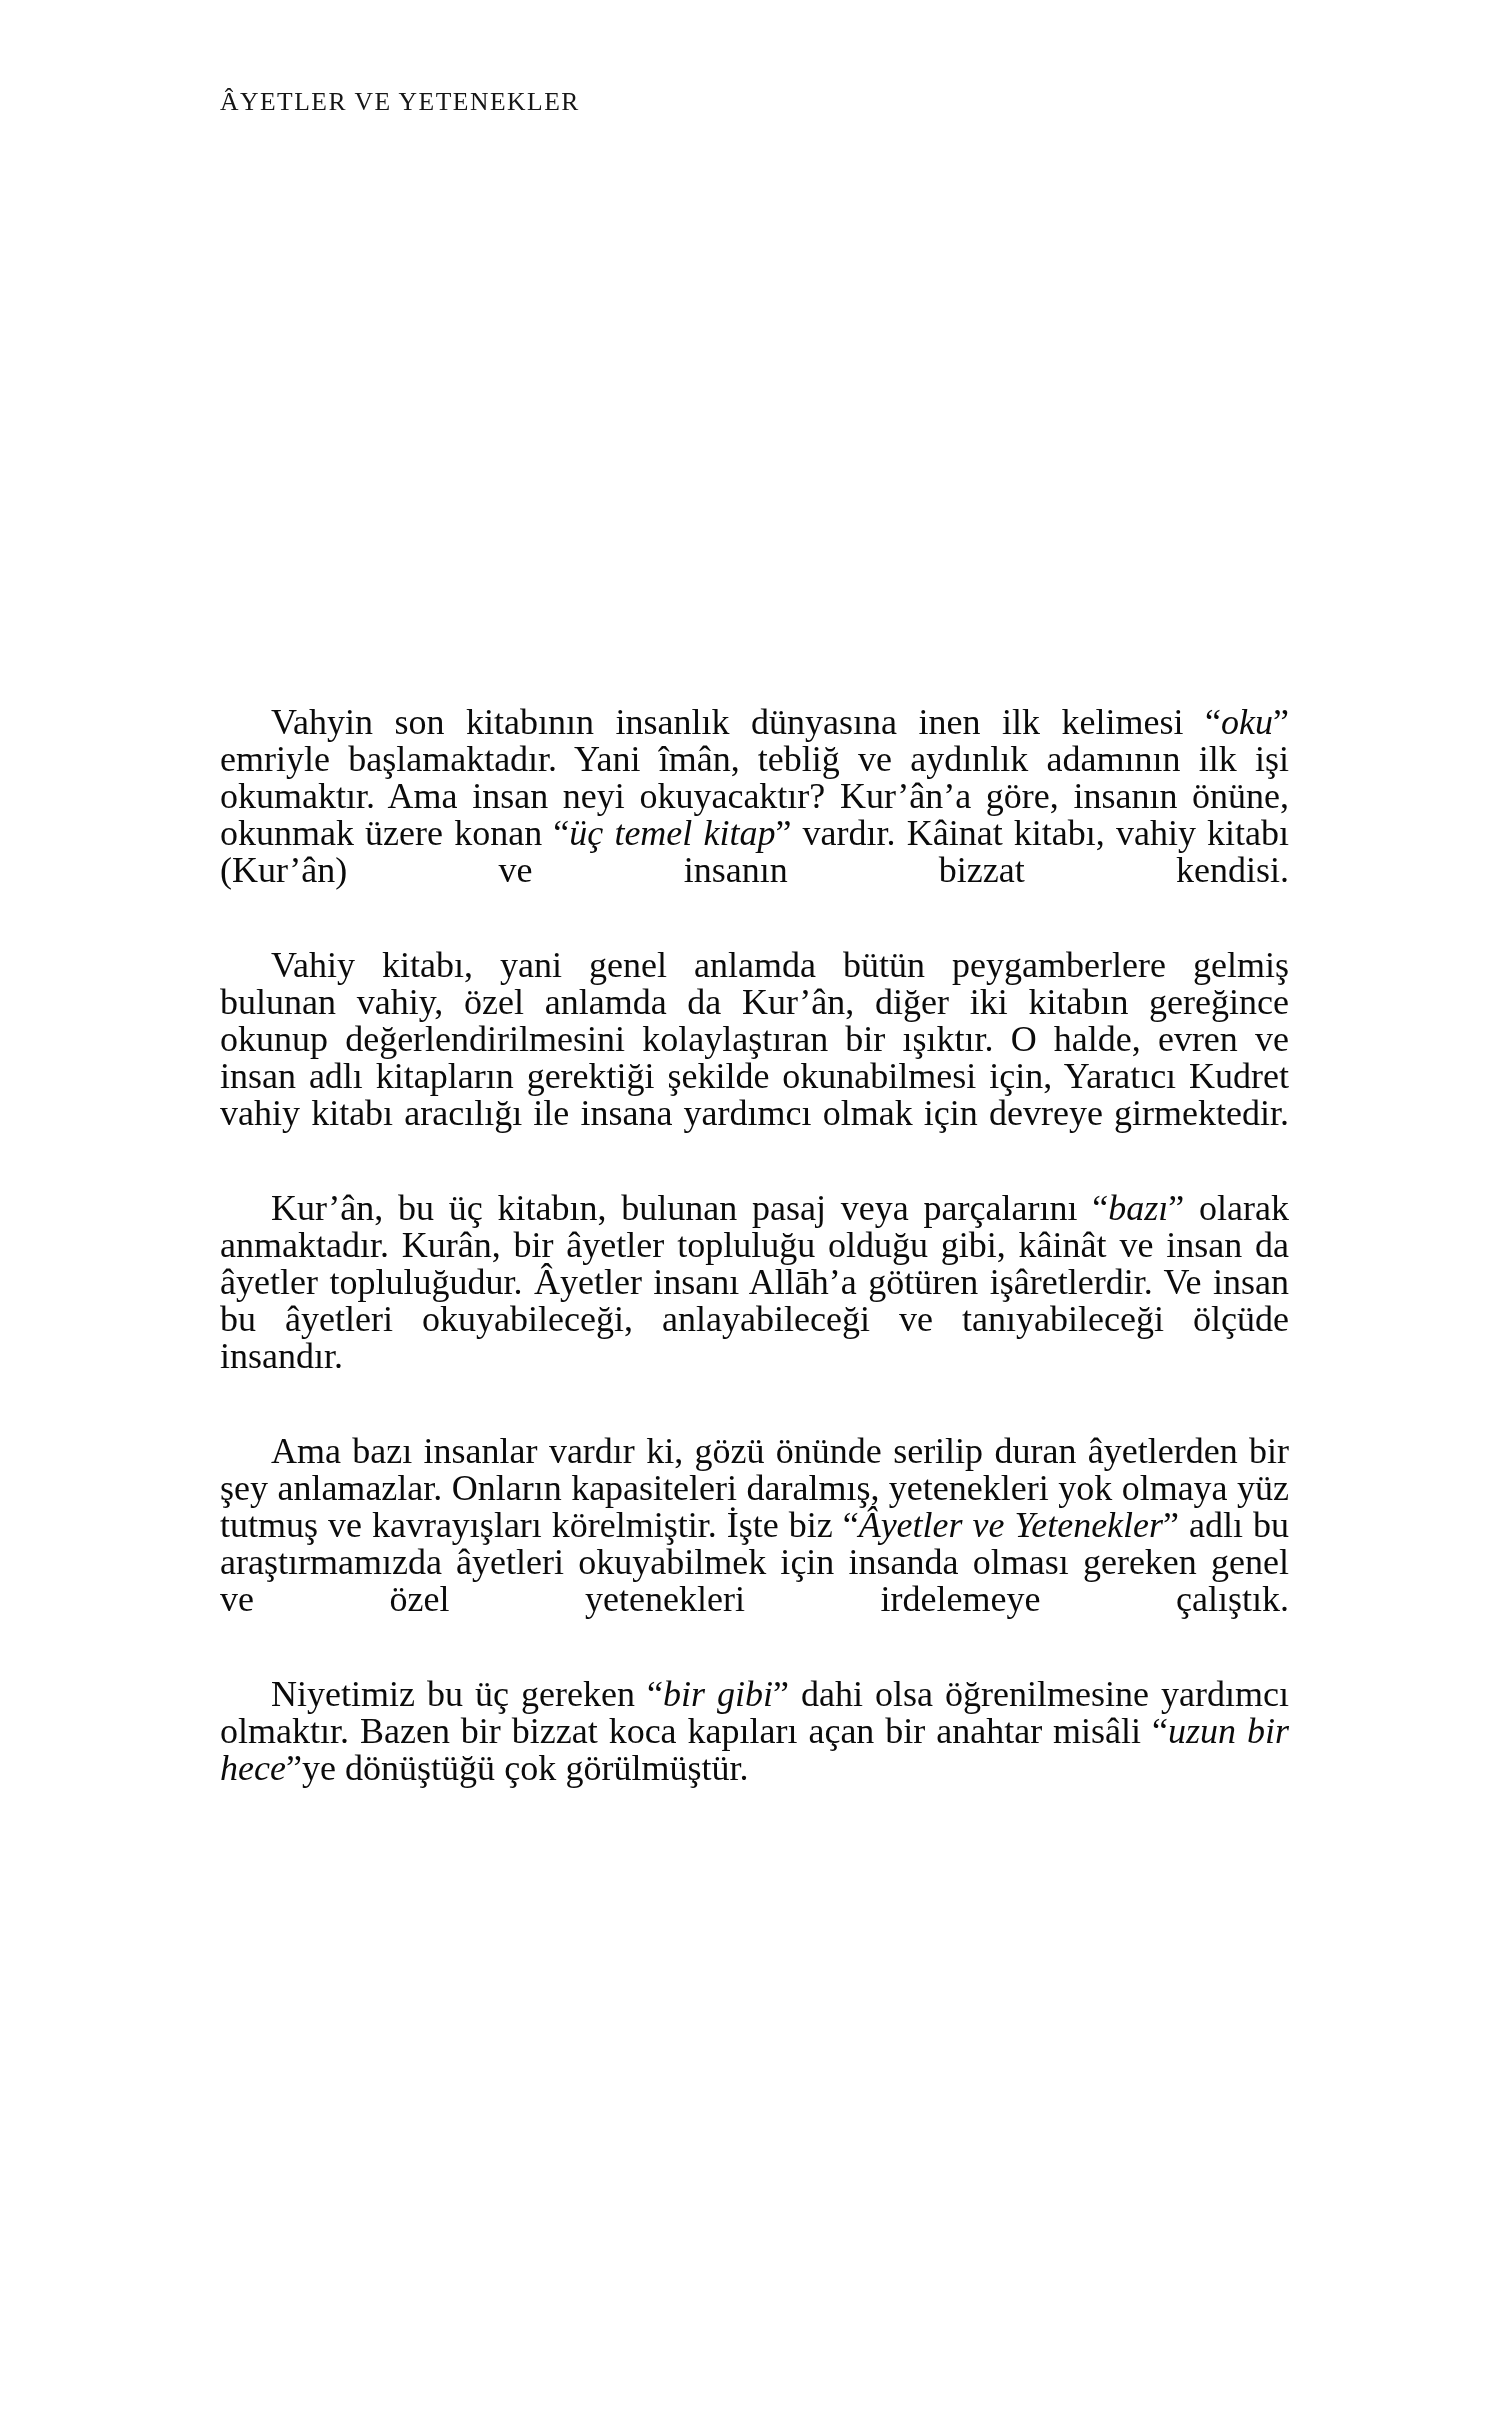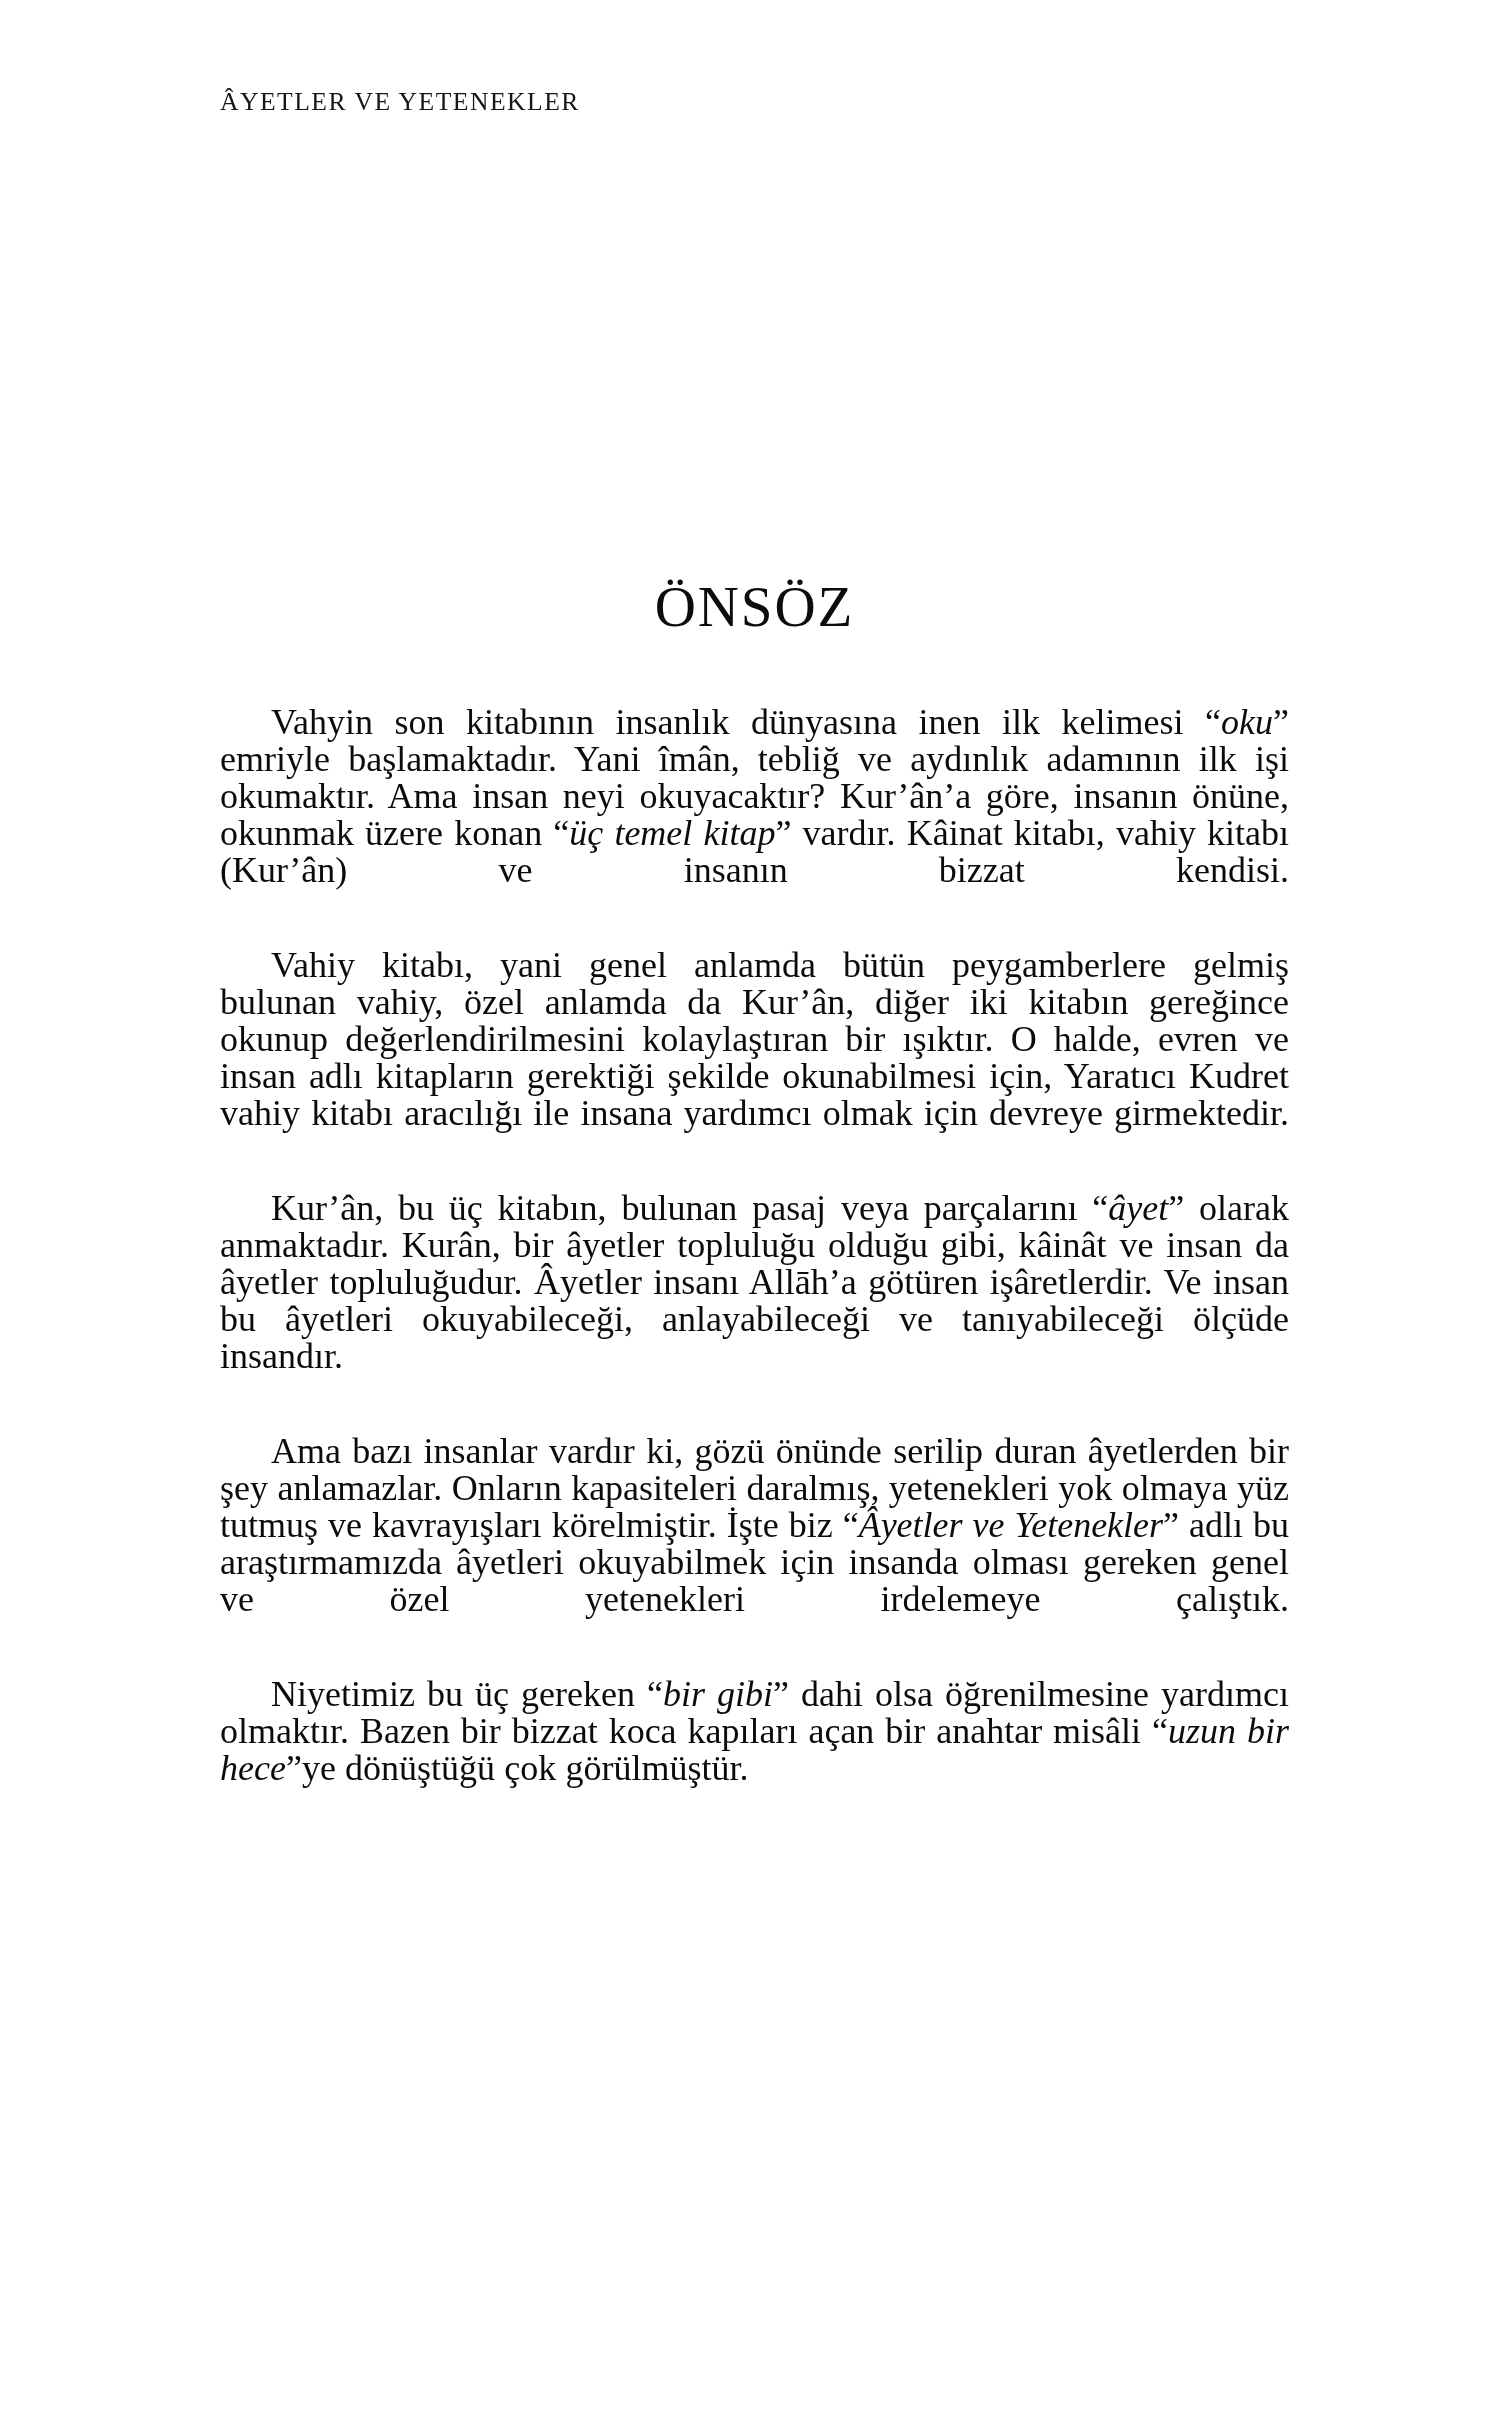--- a/index.html
+++ b/index.html
@@ -88,29 +88,28 @@
     display: none;
   }
 </style>
 </head>
 <body>
 
 <div class="page">
 
   <div class="running-head">ÂYETLER VE YETENEKLER</div>
 
-  <h1 class="chapter-title">ÖNSÖZ</h1>
 
   <div class="body-block">
 
     <p><span>Vahyin son kitabının insanlık dünyasına inen ilk kelimesi “</span><span class="em">oku</span><span>” emriyle başlamaktadır. Yani îmân, tebliğ ve aydınlık adamının ilk işi okumaktır. Ama insan neyi okuyacaktır? Kur’ân’a göre, insanın önüne, okunmak üzere konan “</span><span class="em">üç temel kitap</span><span>” vardır. Kâinat kitabı, vahiy kitabı (Kur’ân) ve insanın bizzat kendisi.</span></p>
 
     <p class="para-gap"><span>Vahiy kitabı, yani genel anlamda bütün peygamberlere gelmiş bulunan vahiy, özel anlamda da Kur’ân, diğer iki kitabın gereğince okunup değerlendirilmesini kolaylaştıran bir ışıktır. O halde, evren ve insan adlı kitapların gerektiği şekilde okunabilmesi için, Yaratıcı Kudret vahiy kitabı aracılığı ile insana yardımcı olmak için devreye girmektedir.</span></p>
 
-    <p class="para-gap"><span>Kur’ân, bu üç kitabın, bulunan pasaj veya parçalarını “</span><span class="em">âyet</span><span>” olarak anmaktadır. Kurân, bir âyetler topluluğu olduğu gibi, kâinât ve insan da âyetler topluluğudur. Âyetler insanı Allāh’a götüren işâretlerdir. Ve insan bu âyetleri okuyabileceği, anlayabileceği ve tanıyabileceği ölçüde insandır.</span></p>
+    <p class="para-gap"><span>Kur’ân, bu üç kitabın, bulunan pasaj veya parçalarını “</span><span class="em">bazı</span><span>” olarak anmaktadır. Kurân, bir âyetler topluluğu olduğu gibi, kâinât ve insan da âyetler topluluğudur. Âyetler insanı Allāh’a götüren işâretlerdir. Ve insan bu âyetleri okuyabileceği, anlayabileceği ve tanıyabileceği ölçüde insandır.</span></p>
 
     <p class="para-gap"><span>Ama bazı insanlar vardır ki, gözü önünde serilip duran âyetlerden bir şey anlamazlar. Onların kapasiteleri daralmış, yetenekleri yok olmaya yüz tutmuş ve kavrayışları körelmiştir. İşte biz “</span><span class="em">Âyetler ve Yetenekler</span><span>” adlı bu araştırmamızda âyetleri okuyabilmek için insanda olması gereken genel ve özel yetenekleri irdelemeye çalıştık.</span></p>
 
     <p class="para-gap full-justify"><span>Niyetimiz bu üç gereken “</span><span class="em">bir gibi</span><span>” dahi olsa öğrenilmesine yardımcı olmaktır. Bazen bir bizzat koca kapıları açan bir anahtar misâli “</span><span class="em">uzun bir hece</span><span>”ye dönüştüğü çok görülmüştür.</span></p>
 
   </div>
 
 </div>
 
 

